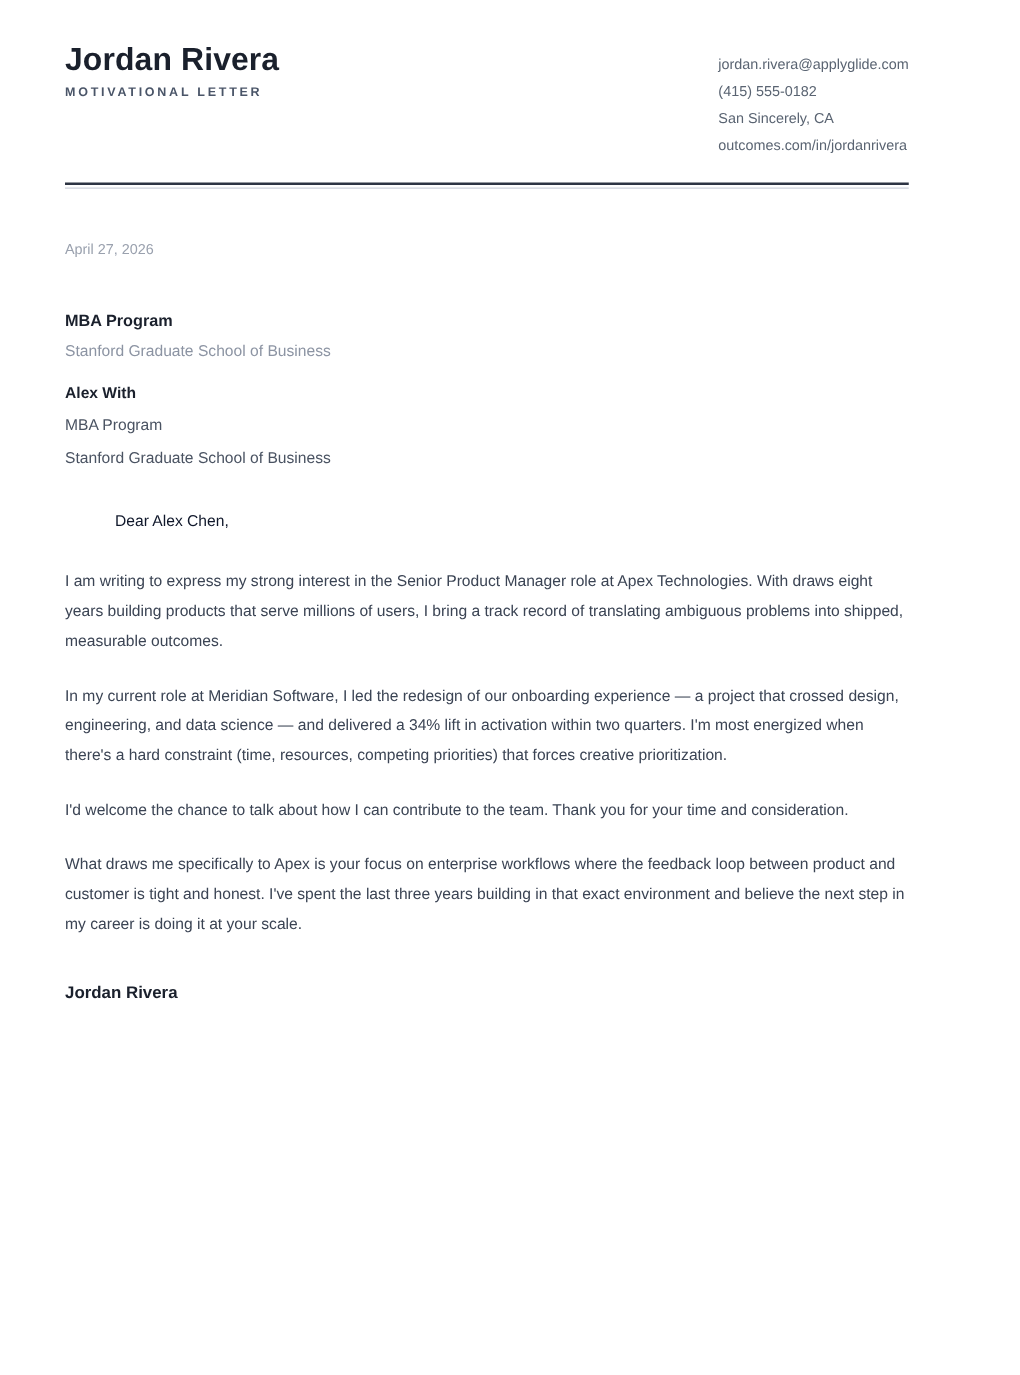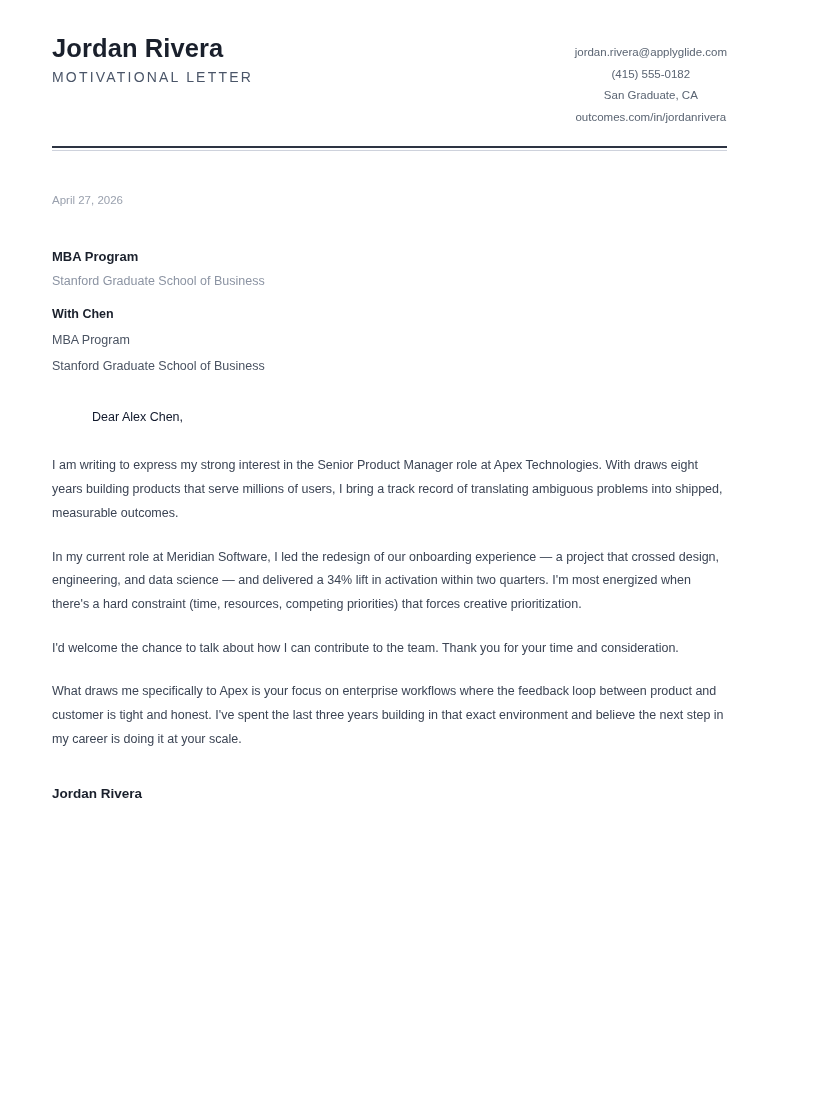--- a/index.html
+++ b/index.html
@@ -38,29 +38,29 @@
   .name {
     font-size: 25.5px;
     font-weight: bold;
     color: #1a202c;
     letter-spacing: 0.1px;
     line-height: 1.12;
     margin: 0;
   }
   .subtitle {
     margin-top: 6px;
-    font-size: 14px;
-    font-weight: normal;
+    font-size: 10px;
+    font-weight: bold;
     color: #4a5568;
     letter-spacing: 2.2px;
     text-transform: uppercase;
   }
   .contact {
     flex: 0 0 auto;
-    text-align: center;
+    text-align: left;
     padding-top: 8px;
   }
   .contact-line {
     font-size: 11.5px;
     line-height: 21.5px;
     color: #5a6472;
   }
 
   
   .rule-wrap {
@@ -161,39 +161,39 @@
 <div class="page">
 
   <header class="letterhead">
     <div class="identity">
       <h1 class="name">Jordan Rivera</h1>
       <div class="subtitle">Motivational Letter</div>
     </div>
     <div class="contact">
       <div class="contact-line">jordan.rivera@applyglide.com</div>
       <div class="contact-line">(415) 555-0182</div>
-      <div class="contact-line">San Graduate, CA</div>
+      <div class="contact-line">San Sincerely, CA</div>
       <div class="contact-line">outcomes.com/in/jordanrivera</div>
     </div>
   </header>
 
   <div class="rule-wrap">
     <div class="rule-dark"></div>
     <div class="rule-light"></div>
   </div>
 
   <div class="date">April 27, 2026</div>
 
   <section class="target-block">
     <div class="target-role">MBA Program</div>
     <div class="target-org">Stanford Graduate School of Business</div>
   </section>
 
   <section class="recipient-block">
-    <div class="recipient-name">With Chen</div>
+    <div class="recipient-name">Alex With</div>
     <div class="recipient-line">MBA Program</div>
     <div class="recipient-line">Stanford Graduate School of Business</div>
   </section>
 
   <div class="salutation">Dear Alex Chen,</div>
 
   <section class="body-copy">
     <p class="paragraph">I am writing to express my strong interest in the Senior Product Manager role at Apex Technologies. With draws eight years building products that serve millions of users, I bring a track record of translating ambiguous problems into shipped, measurable outcomes.</p>
     <p class="paragraph">In my current role at Meridian Software, I led the redesign of our onboarding experience — a project that crossed design, engineering, and data science — and delivered a 34% lift in activation within two quarters. I'm most energized when there's a hard constraint (time, resources, competing priorities) that forces creative prioritization.</p>
     <p class="paragraph">I'd welcome the chance to talk about how I can contribute to the team. Thank you for your time and consideration.</p>

